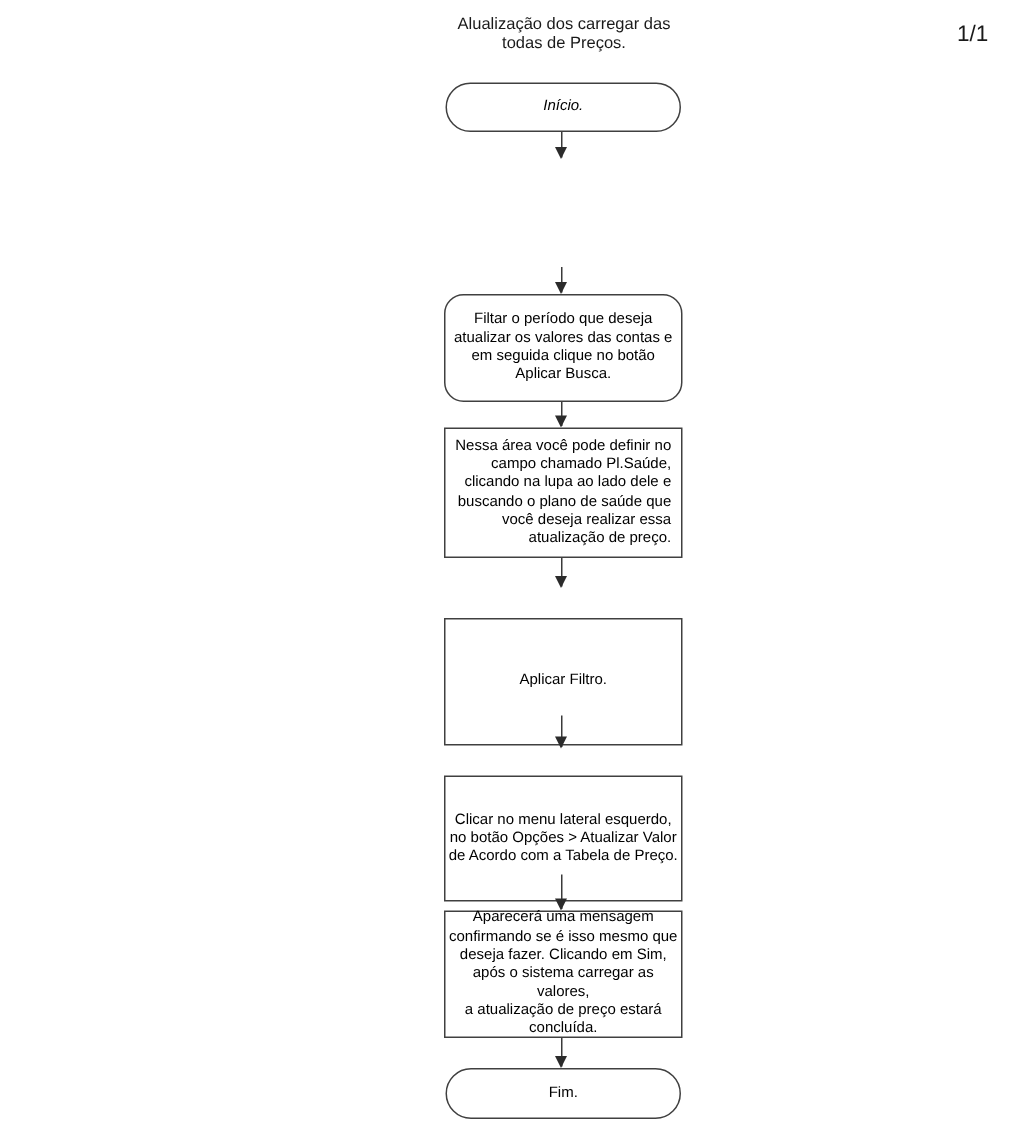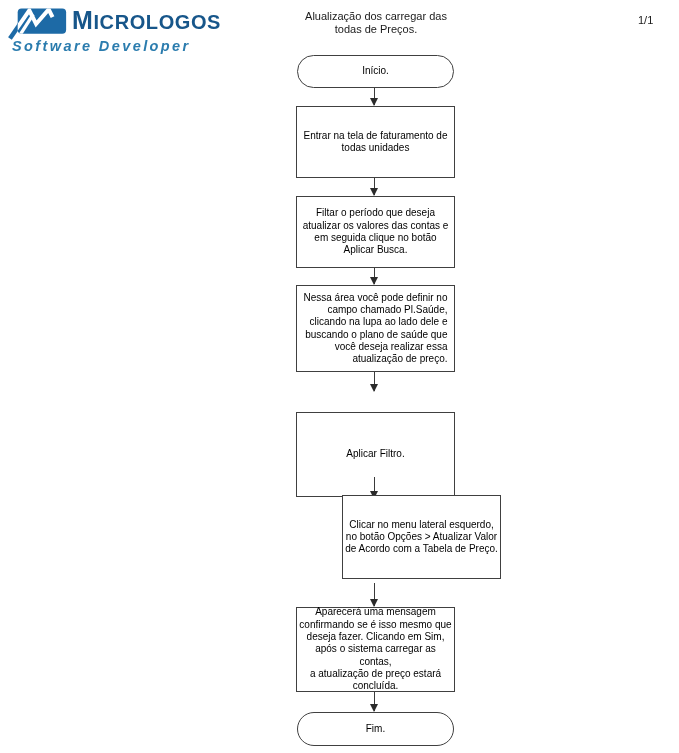--- a/index.html
+++ b/index.html
@@ -23,39 +23,39 @@
     color:#2b7cae; letter-spacing:2.4px; white-space:nowrap;
   }
 
   
   .doc-title {
     position:absolute; left:284px; top:10px; width:184px;
     text-align:center; font-size:11px; line-height:12.6px; color:#1a1a1a;
   }
   .doc-title span { display:block; }
   .page-indicator {
-    position:absolute; left:638px; top:14px; font-size:11px; color:#1a1a1a;
+    position:absolute; left:638px; top:14px; font-size:15px; color:#1a1a1a;
   }
 
   
   .node {
     position:absolute; left:296px; width:159px; box-sizing:border-box;
     border:1.4px solid #404040; background:#ffffff;
     display:flex; align-items:center; justify-content:center;
     text-align:center; font-size:10px; line-height:12.3px; color:#000;
     white-space:pre-line; padding:0 2px;
   }
   .terminator { left:297px; width:157px; border-radius:17px; }
 
-  .n-start { top:55px;  height:33px; }
+  .n-start { top:55px;  height:33px;font-style:italic; }
   .n-s1    { top:106px; height:72px; }
-  .n-s2    { top:196px; height:72px; }
+  .n-s2    { top:196px; height:72px;border-radius:13px; }
   .n-s3    { top:285px; height:87px;text-align:right; }
   .n-s4    { top:412px; height:85px; }
-  .n-s5    { top:495px; height:84px;margin-left:46px; }
+  .n-s5    { top:517px; height:84px; }
   .n-s6    { top:607px; height:85px; }
   .n-end   { top:712px; height:34px; }
 
   
   .arrow { position:absolute; left:374.3px; width:0; border-left:1.5px solid #3a3a3a; }
   .arrow::after {
     content:""; position:absolute; bottom:-1px; left:-5.2px; width:0; height:0;
     border-left:4.5px solid transparent; border-right:4.5px solid transparent;
     border-top:8px solid #2b2b2b;
   }
@@ -65,52 +65,31 @@
   .a4 { top:372px; height:19px; }
   .a5 { top:477px; height:21px; }
   .a6 { top:583px; height:23px; }
   .a7 { top:692px; height:19px; }
 </style>
 </head>
 <body>
 
 <div class="page">
 
-  <div class="logo">
-    <span class="logo-icon">
-      <svg width="62" height="36" viewBox="0 0 64 36">
-        <defs>
-          <clipPath id="badgeClip">
-              <rect x="10" y="3" width="50" height="26" rx="4"></rect>
-            </clipPath>
-        </defs>
-        <path d="M2 34 L22 5" stroke="#1d6aa6" stroke-width="4.6" fill="none"></path>
-        <rect x="10" y="3" width="50" height="26" rx="4" fill="#1d6aa6"></rect>
-        <g clip-path="url(#badgeClip)">
-          <path d="M2 34 L22 5 L29 19 L42 4 L46 12" stroke="#ffffff" stroke-width="4.2" fill="none"></path>
-          <path d="M12 31 L26 9" stroke="#ffffff" stroke-width="3.4" fill="none"></path>
-        </g>
-      </svg>
-    </span>
-    <div class="wordmark">Micrologos</div>
-    <div class="tagline">Software Developer</div>
-  </div>
 
   <div class="doc-title">
     <span>Alualização dos carregar das</span>
     <span>todas de Preços.</span>
   </div>
 
   <div class="page-indicator">1/1</div>
 
   <div class="node terminator n-start">Início.</div>
   <div class="arrow a1"></div>
 
-  <div class="node n-s1">Entrar na  tela de faturamento de
-todas unidades</div>
   <div class="arrow a2"></div>
 
   <div class="node n-s2">Filtar o período que deseja
 atualizar os valores das contas e
 em seguida clique no botão
 Aplicar Busca.</div>
   <div class="arrow a3"></div>
 
   <div class="node n-s3">Nessa área você pode definir no
 campo chamado Pl.Saúde,
@@ -124,20 +103,20 @@
   <div class="arrow a5"></div>
 
   <div class="node n-s5">Clicar no menu lateral esquerdo,
 no botão Opções &gt; Atualizar Valor
 de Acordo com a Tabela de Preço.</div>
   <div class="arrow a6"></div>
 
   <div class="node n-s6">Aparecerá uma mensagem
 confirmando se é isso mesmo que
 deseja fazer. Clicando em Sim,
-após o sistema carregar as contas,
+após o sistema carregar as valores,
 a atualização de preço estará
 concluída.</div>
   <div class="arrow a7"></div>
 
   <div class="node terminator n-end">Fim.</div>
 
 </div>
 
 </body></html>

